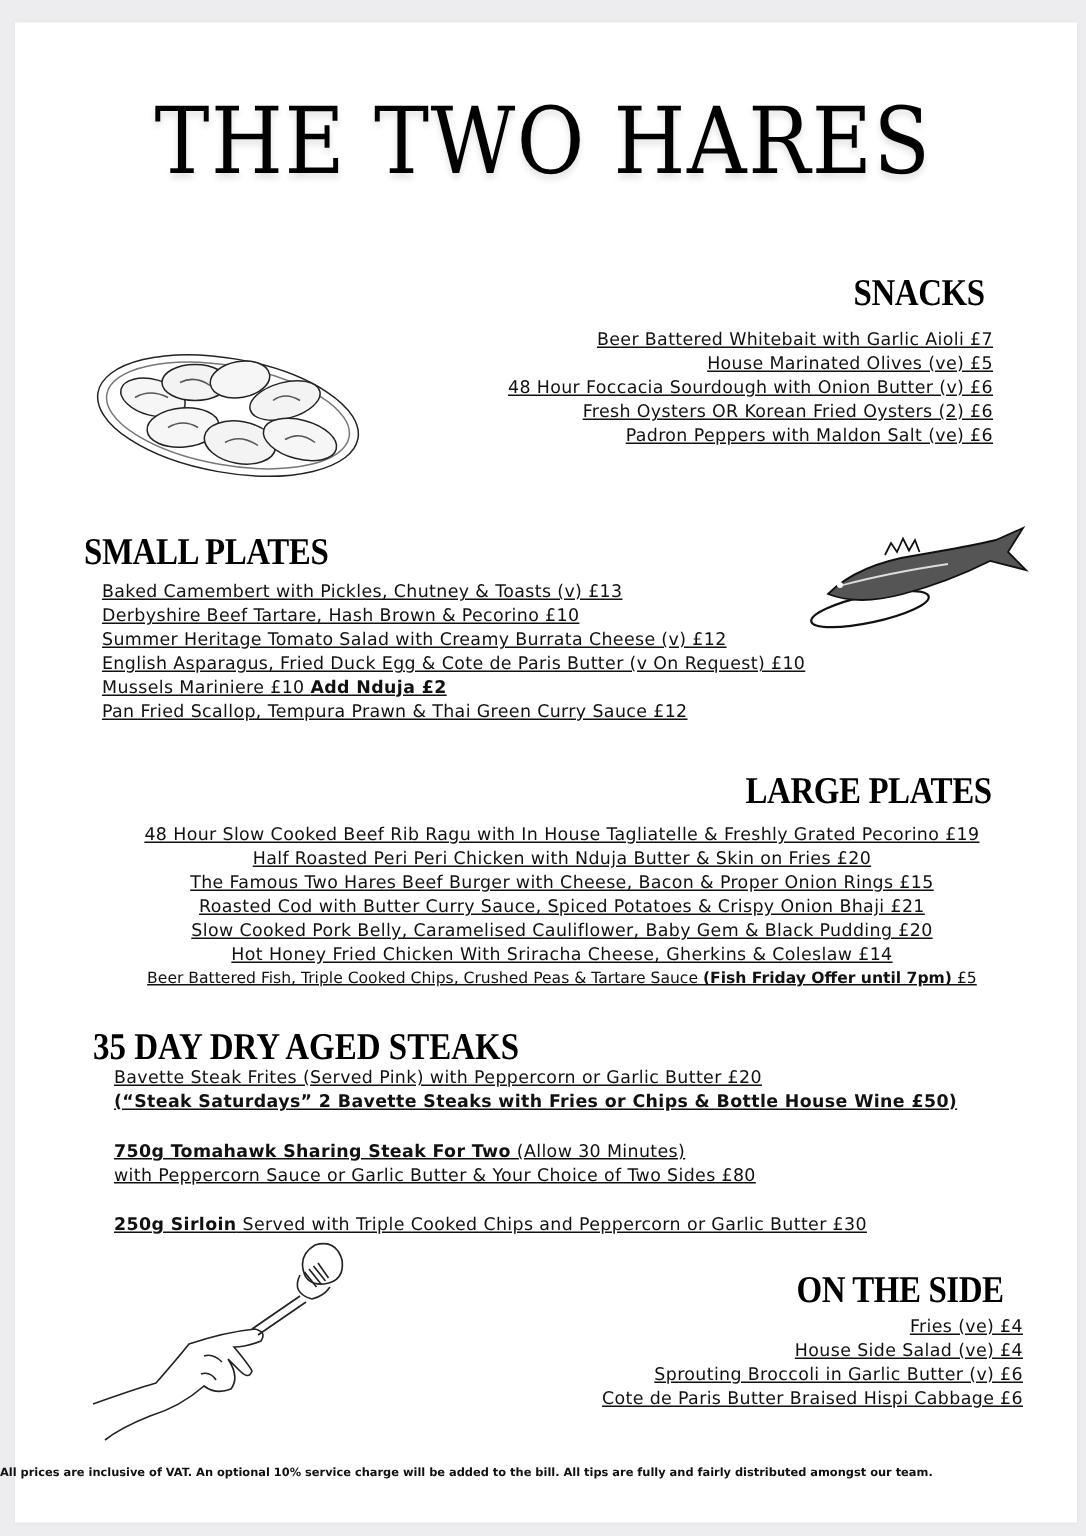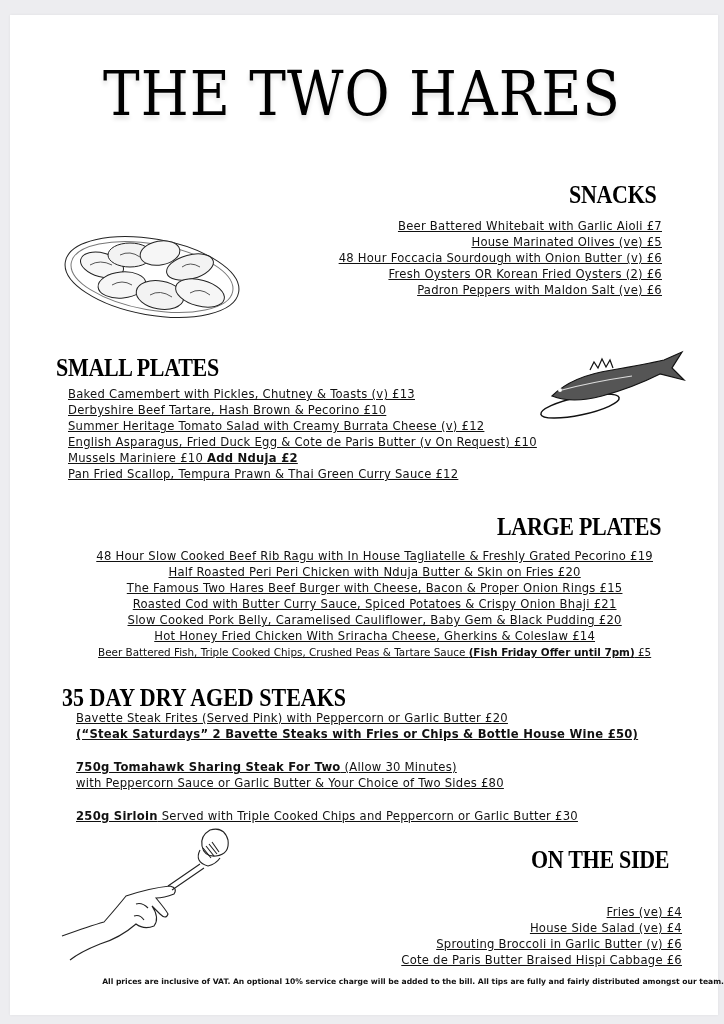--- a/index.html
+++ b/index.html
@@ -11,21 +11,21 @@
            font-family:"DejaVu Serif", serif; font-size:55px; font-weight:normal; color:#000;
            letter-spacing:1px; transform:scaleY(1.12); text-shadow:0 3px 4px rgba(0,0,0,0.12); }
   .h { position:absolute; font-family:"Liberation Serif", serif; font-weight:bold; color:#000;
        font-size:22px; letter-spacing:-0.3px; white-space:nowrap; transform:scaleY(1.15); transform-origin:left top; }
   .list { position:absolute; font-size:11.6px; line-height:16px; white-space:nowrap; letter-spacing:0.25px; color:#111; }
   .list.right { text-align:right; }
   .list div { white-space:nowrap;text-decoration:underline; }
   .b { font-weight:bold; }
   .small { font-size:10.4px; letter-spacing:0; }
   .gap { height:17px; }
-  .footer { position:absolute; left:0; right:0; top:977px; text-align:right; font-size:7.6px;
+  .footer { position:absolute; left:0; right:0; top:977px; text-align:left; font-size:7.6px;
             font-weight:bold; color:#111; white-space:nowrap; }
   svg.ill { position:absolute; }
 </style>
 </head>
 <body>
 
 <div class="sheet"></div>
 
 <div class="title">THE TWO HARES</div>
 
@@ -98,20 +98,20 @@
     <path d="M150 4 q14 -4 18 10 q2 14 -12 16 q-12 1 -14 -10 q-2 -10 8 -16 Z"></path>
     <path d="M143 22 l8 10 M146 20 l8 10 M149 18 l8 10 M152 16 l7 10"></path>
     <path d="M140 24 q-6 12 8 16 q8 -2 12 -8"></path>
     <path d="M140 38 L108 60 M144 42 L112 64"></path>
     <path d="M2 110 Q30 100 44 96 Q58 80 66 70 Q90 62 110 60 Q118 62 114 68 Q104 72 96 72 Q106 84 108 88 Q106 94 100 88 L92 80 Q100 92 94 100 Q84 104 76 98 Q60 112 40 118 Q20 126 10 134"></path>
     <path d="M76 78 q6 -2 12 4 M74 90 q6 -2 10 4"></path>
   </g>
 </svg>
 
 <div class="h" style="left:531px; top:845px;">ON THE SIDE</div>
-<div class="list right" style="right:42px; top:876px;margin-top:28px;">
+<div class="list right" style="right:42px; top:876px;">
   <div>Fries (ve) £4</div>
   <div>House Side Salad (ve) £4</div>
   <div>Sprouting Broccoli in Garlic Butter (v) £6</div>
   <div>Cote de Paris Butter Braised Hispi Cabbage £6</div>
 </div>
 
 <div class="footer">All prices are inclusive of VAT. An optional 10% service charge will be added to the bill. All tips are fully and fairly distributed amongst our team.</div>
 
 </body></html>

